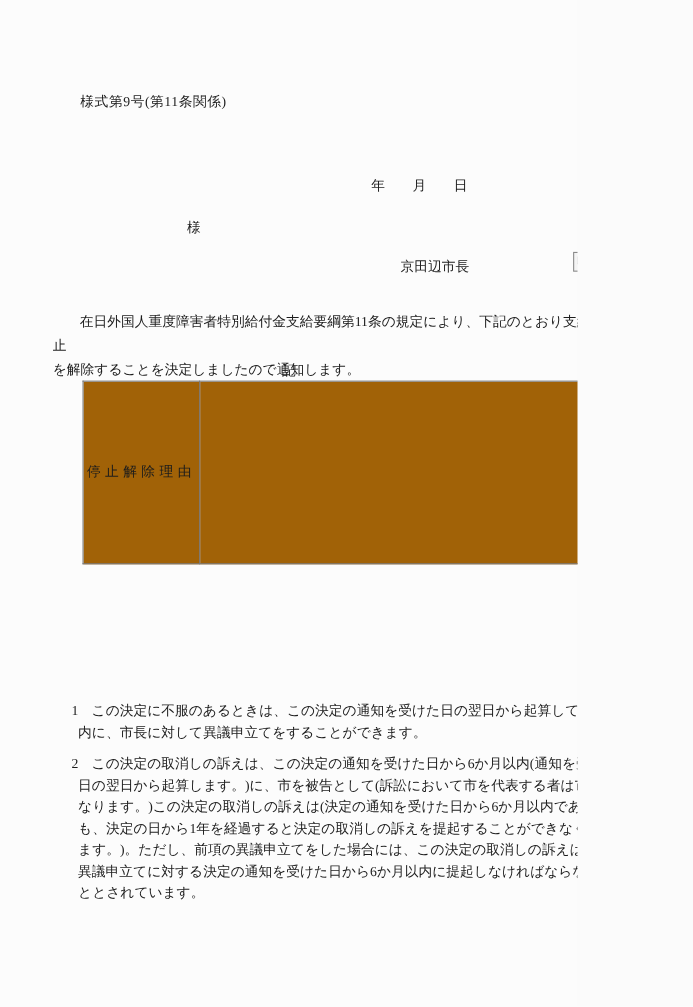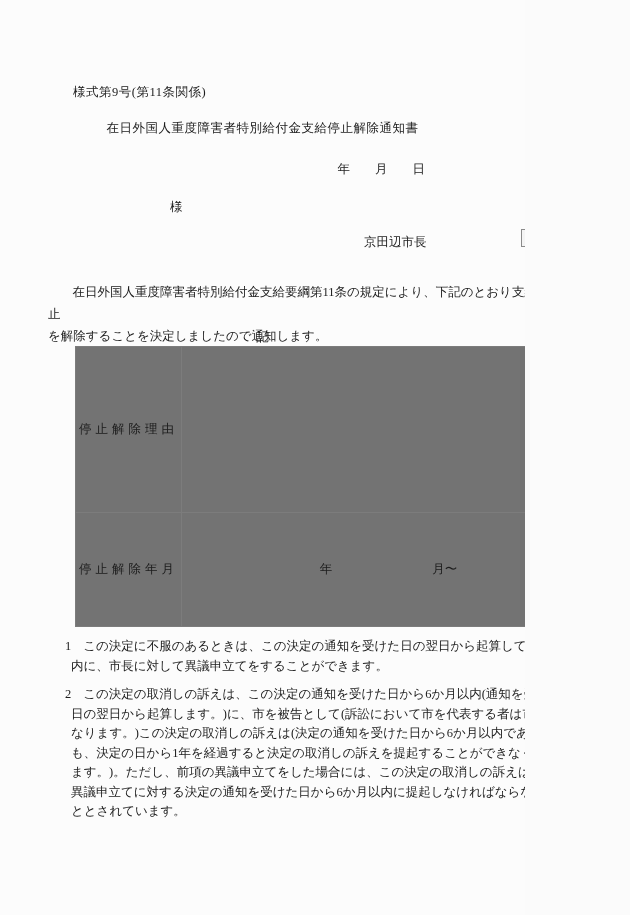--- a/index.html
+++ b/index.html
@@ -80,21 +80,21 @@
     position: absolute;
     left: 75px;
     top: 346px;
     width: 482px;
     border-collapse: collapse;
     table-layout: fixed;
   }
   .details-table td {
     border: 1px solid #7c7c7c;
     vertical-align: middle;
-    background: #737373;
+    background: #a16207;
   }
   td.row-label {
     width: 103px;
     text-align: center;
     letter-spacing: 4px;
   }
   td.row-value {
     text-align: center;
     padding-left: 40px;
   }
@@ -118,21 +118,20 @@
     padding-right: 12px;
   }
 </style>
 </head>
 <body>
 
 <div class="page">
 
   <div class="form-number">様式第9号(第11条関係)</div>
 
-  <div class="doc-title">在日外国人重度障害者特別給付金支給停止解除通知書</div>
 
   <div class="date-line">年　　月　　日</div>
 
   <div class="recipient">様</div>
 
   <div class="issuer">京田辺市長</div>
 
   <div class="seal-box">
     <span>印</span>
   </div>
@@ -141,24 +140,20 @@
 を解除することを決定しましたので通知します。</div>
 
   <div class="record-marker">記</div>
 
   <table class="details-table">
     <tbody>
       <tr class="row-reason">
         <td class="row-label">停止解除理由</td>
         <td class="row-value"></td>
       </tr>
-      <tr class="row-period">
-        <td class="row-label">停止解除年月</td>
-        <td class="row-value">年　　　　　　　　月〜</td>
-      </tr>
     </tbody>
   </table>
 
   <div class="notes">
     <div class="note">
       <span class="note-number">1</span><span>この決定に不服のあるときは、この決定の通知を受けた日の翌日から起算して60日以内に、市長に対して異議申立てをすることができます。</span>
     </div>
     <div class="note">
       <span class="note-number">2</span><span>この決定の取消しの訴えは、この決定の通知を受けた日から6か月以内(通知を受けた日の翌日から起算します。)に、市を被告として(訴訟において市を代表する者は市長となります。)この決定の取消しの訴えは(決定の通知を受けた日から6か月以内であっても、決定の日から1年を経過すると決定の取消しの訴えを提起することができなくなります。)。ただし、前項の異議申立てをした場合には、この決定の取消しの訴えは、その異議申立てに対する決定の通知を受けた日から6か月以内に提起しなければならないこととされています。</span>
     </div>

